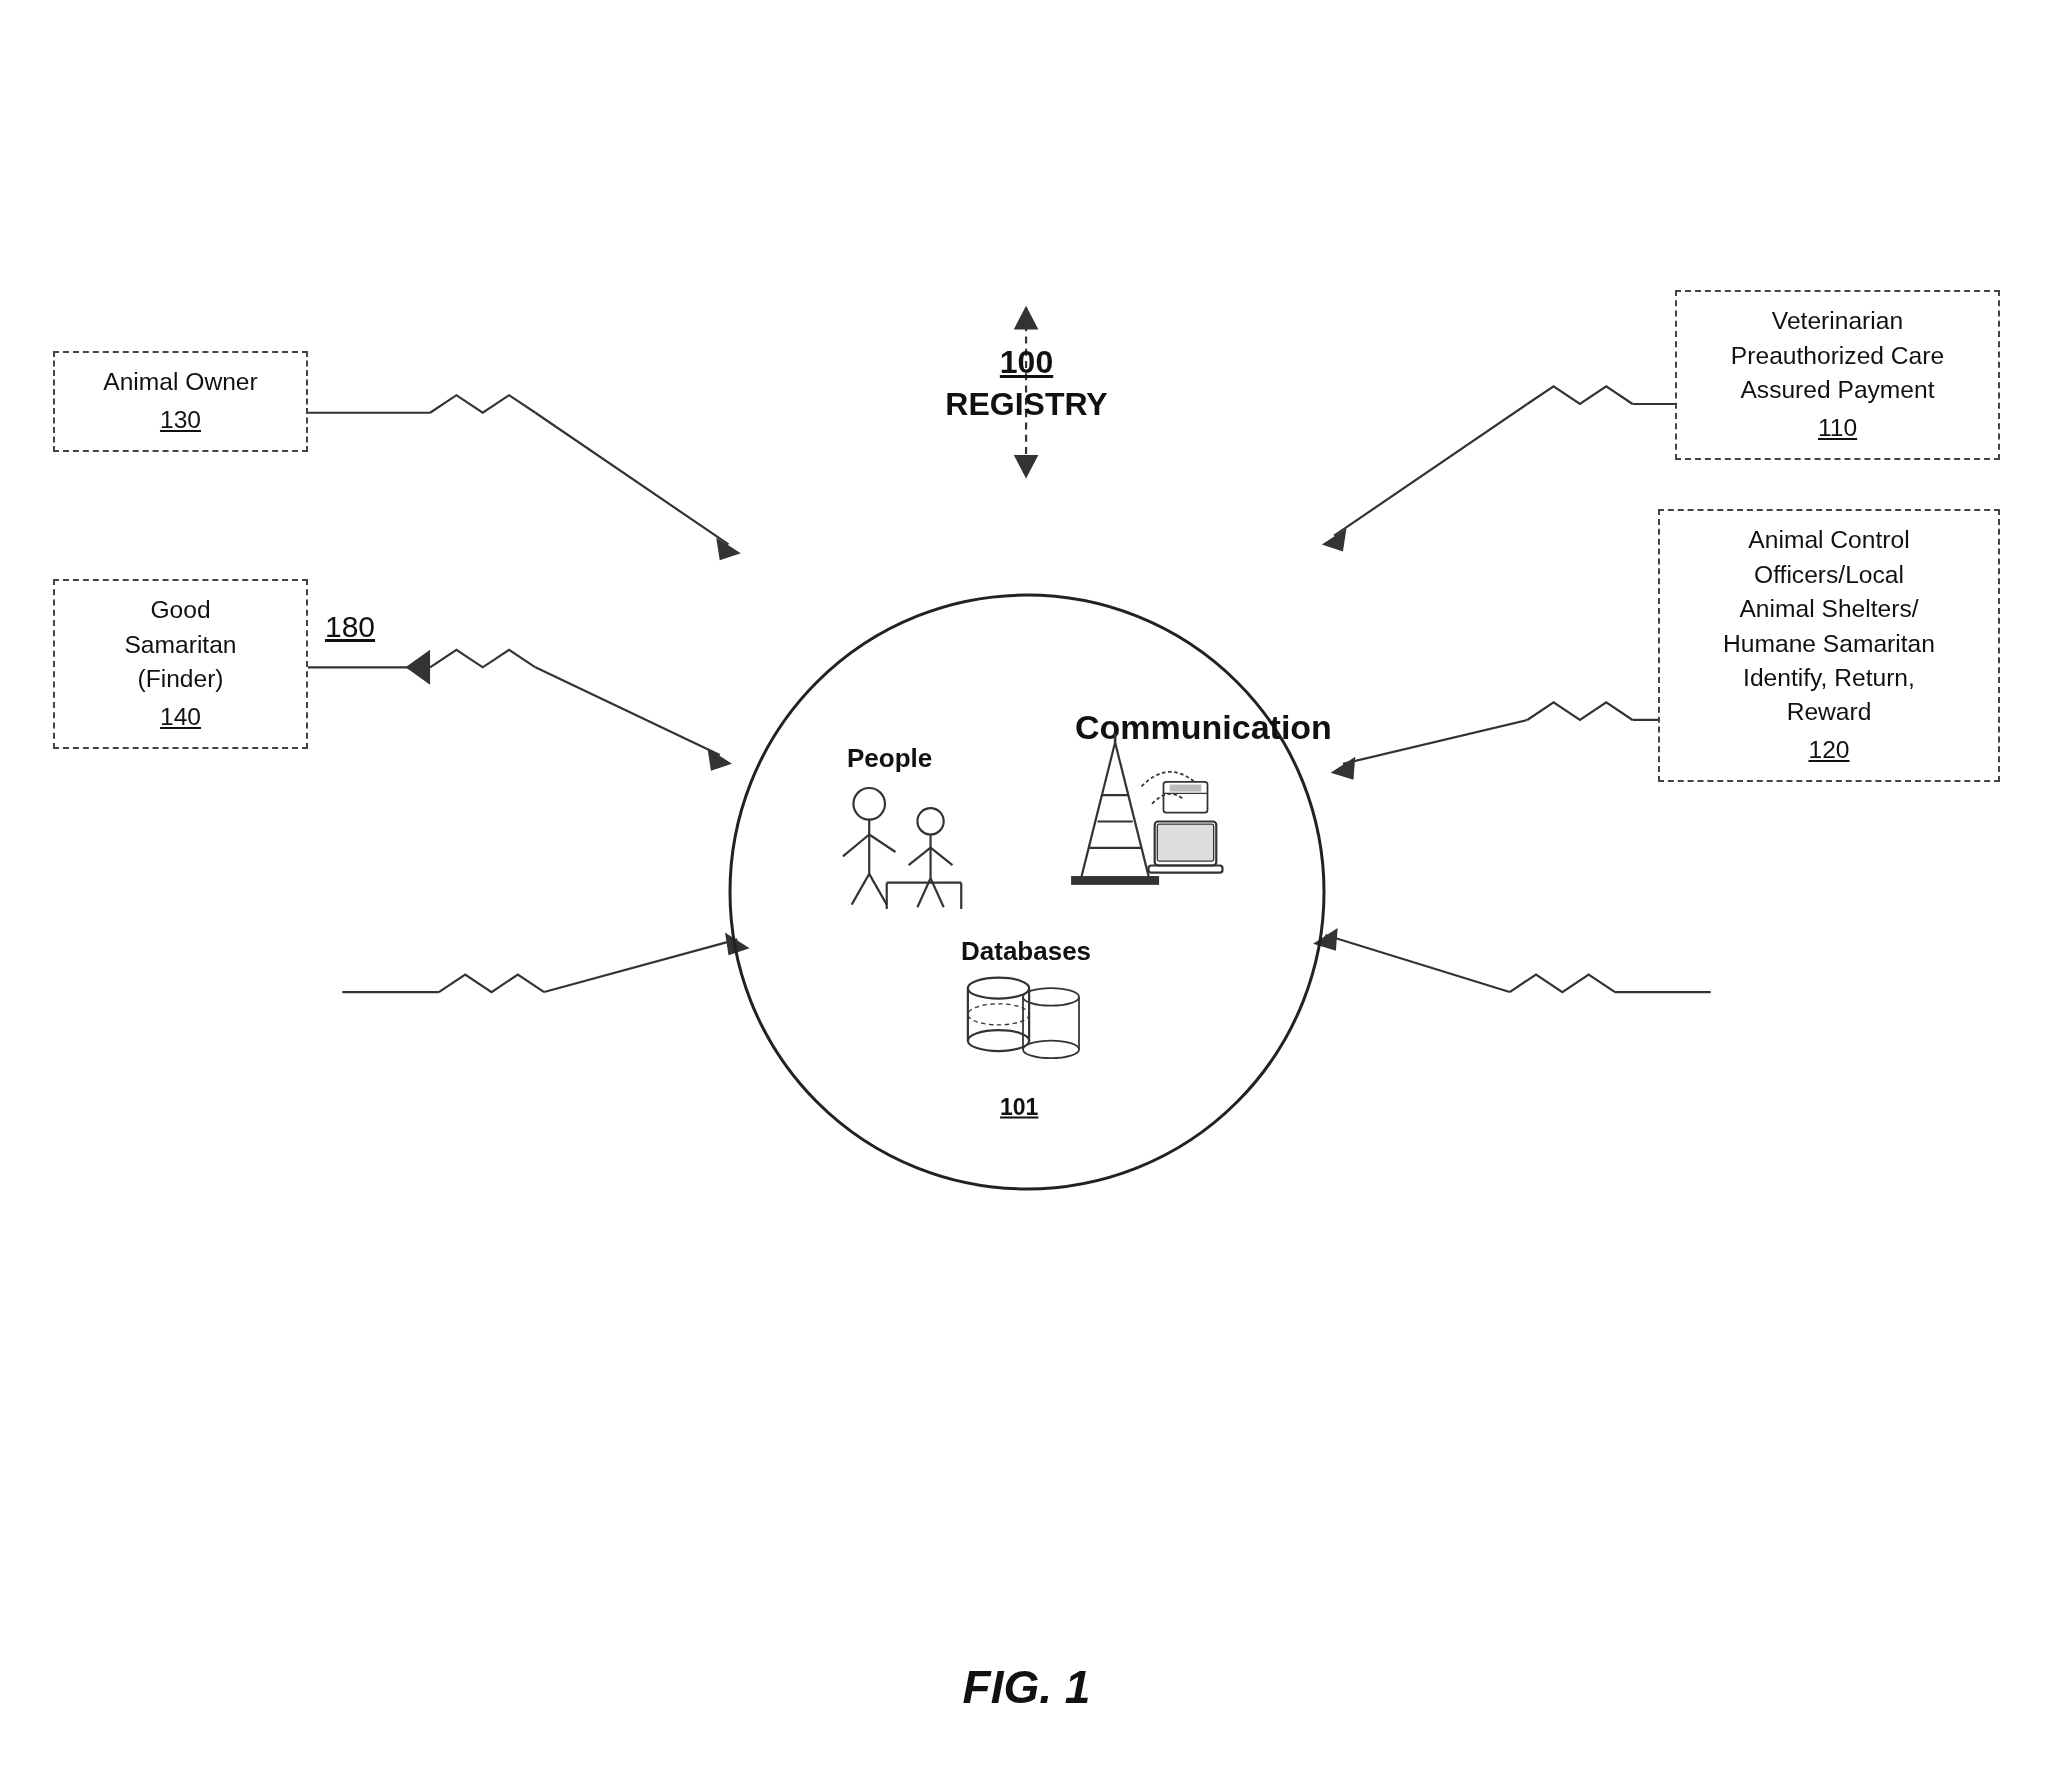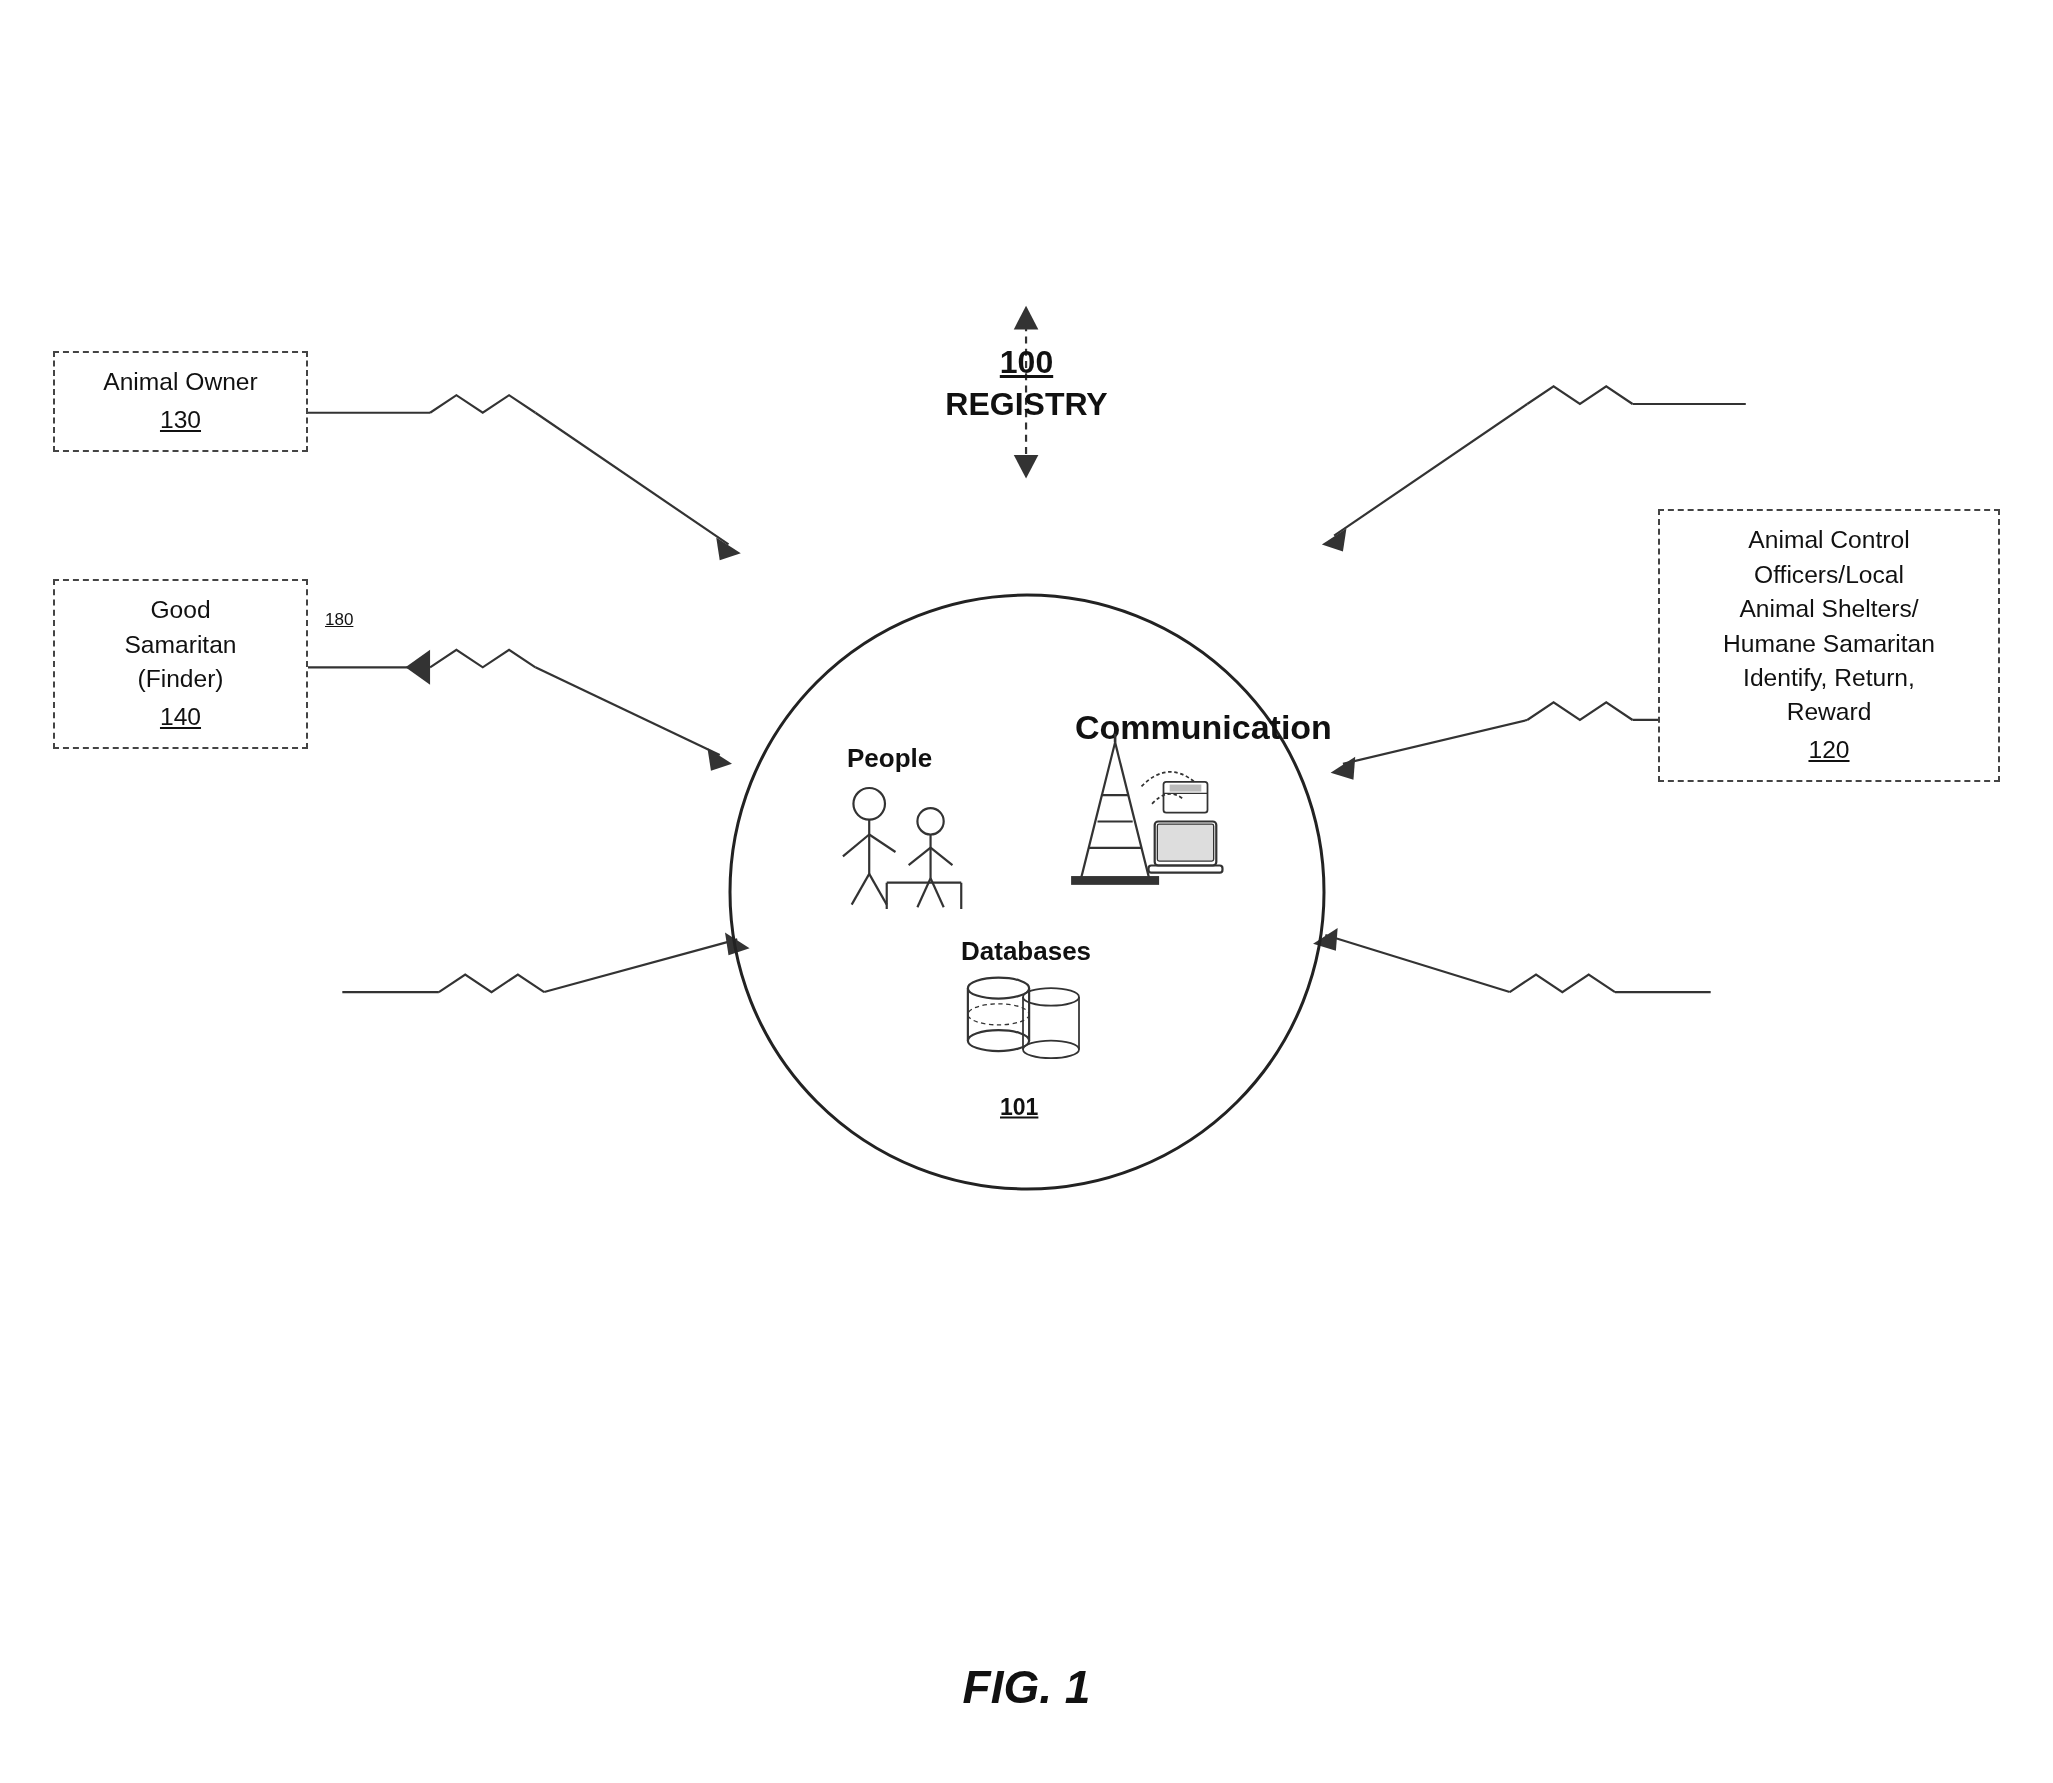--- a/index.html
+++ b/index.html
@@ -215,21 +215,21 @@
       font-weight: bold;
       text-decoration: underline;
       color: #111;
     }
 
     
     .label-180 {
       position: absolute;
       top: 610px;
       left: 325px;
-      font-size: 17px;
+      font-size: 30px;
       text-decoration: underline;
       color: #111;
     }
   </style>
 </head>
 <body>
 
 <div class="diagram-container">
 
   <svg class="svg-overlay" xmlns="http://www.w3.org/2000/svg" viewBox="0 0 2339 2032" width="2053" height="1784">
@@ -289,20 +289,26 @@
     <line x1="1720" y1="1130" x2="1510" y2="1065" stroke="#333" stroke-width="2.5"></line>
     <polygon points="1524,1057 1496,1075 1522,1083" fill="#333"></polygon>
   </svg>
 
 
   <div class="box box-owner">
     <span>Animal Owner</span>
     <span class="box-num">130</span>
   </div>
 
+  <div class="box box-vet">
+    <span>Veterinarian</span><br>
+    <span>Preauthorized Care</span><br>
+    <span>Assured Payment</span>
+    <span class="box-num">110</span>
+  </div>
 
   <div class="box box-samaritan">
     <span>Good</span><br>
     <span>Samaritan</span><br>
     <span>(Finder)</span>
     <span class="box-num">140</span>
   </div>
 
   <div class="box box-control">
     <span>Animal Control</span><br>

